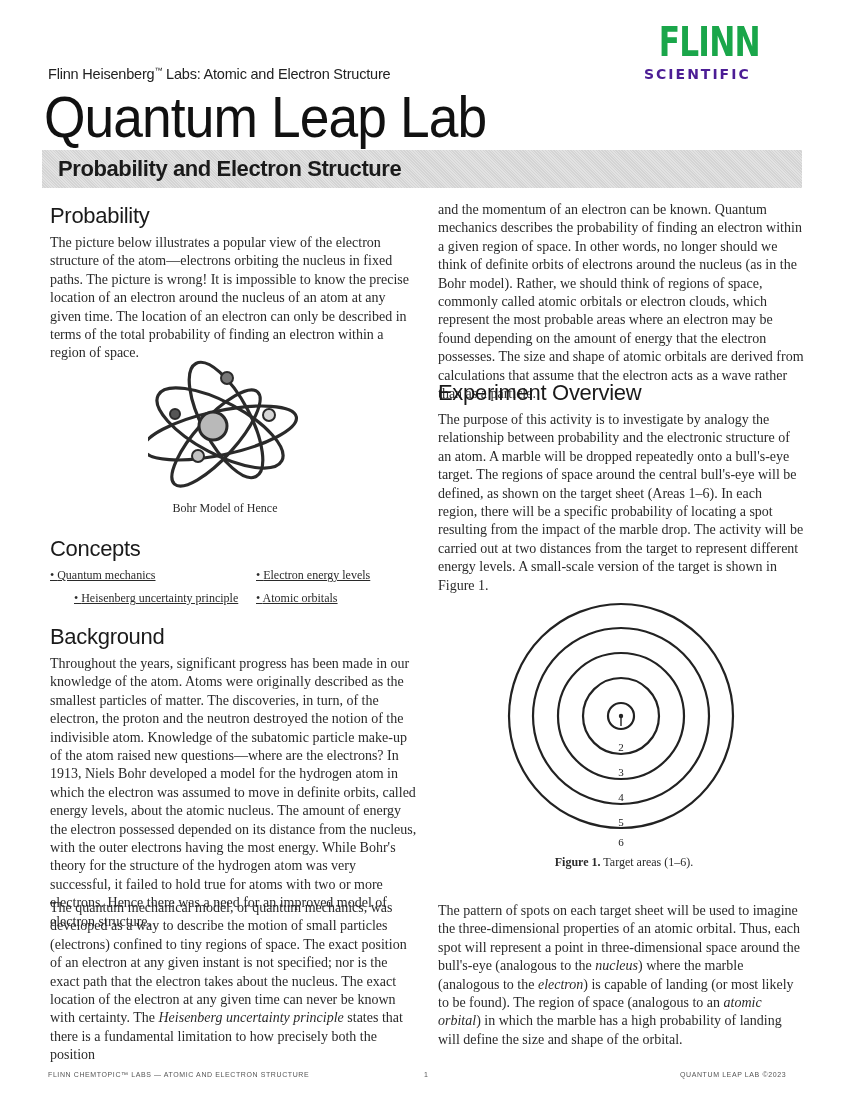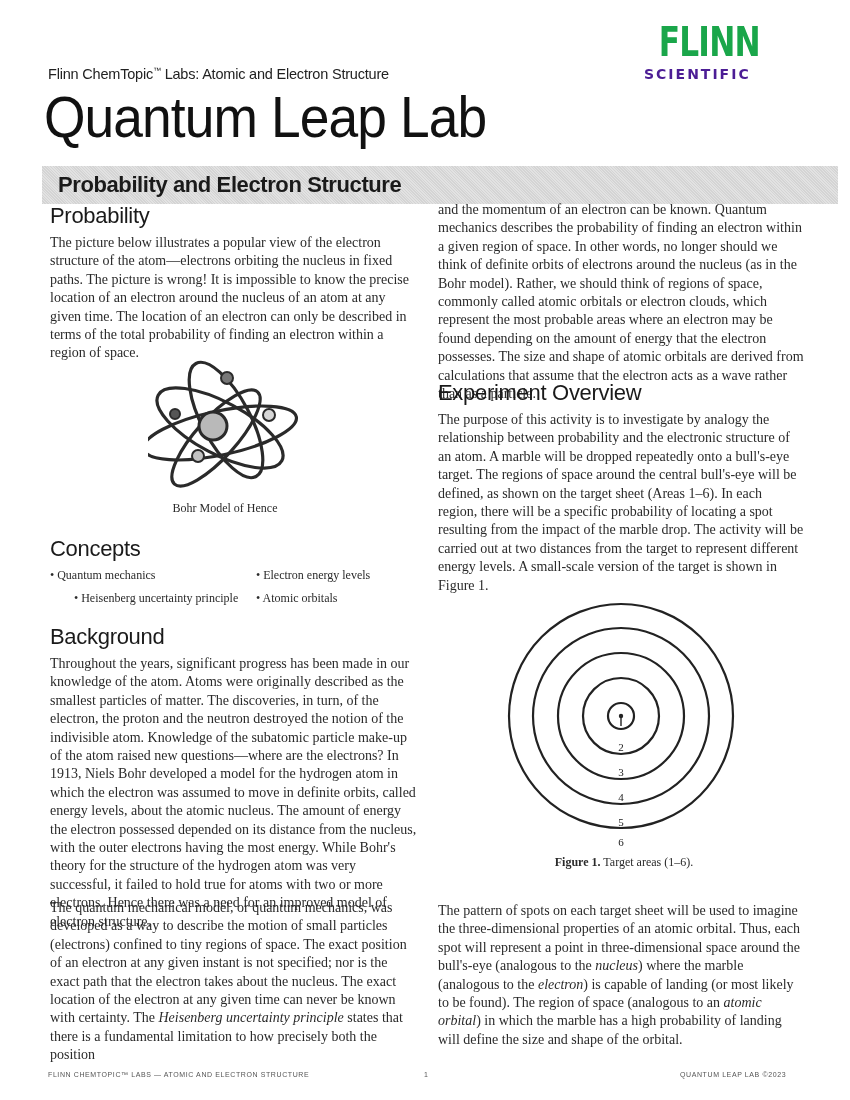--- a/index.html
+++ b/index.html
@@ -12,48 +12,48 @@
 
   
   .logo { left: 644px; top: 24px; width: 134px; text-align: left; }
   .logo .flinn { font-family: "DejaVu Sans", sans-serif; font-weight: bold; color: #1aa64a;
     font-size: 40px; line-height: 36px; letter-spacing: -1px; transform: scaleX(0.78); transform-origin: center; }
   .logo .sci { font-family: "DejaVu Sans", sans-serif; font-weight: bold; color: #4c1d95;
     font-size: 14px; line-height: 16px; letter-spacing: 2px; margin-top: 6px; }
   .series { left: 48px; top: 66px; font-size: 14.5px; color: #222; letter-spacing: -0.2px; }
   .series sup { font-size: 8px; }
   .title { left: 44px; top: 82px; font-size: 58px; font-weight: normal; color: #111; letter-spacing: -1px; line-height: 70px; transform: scaleX(0.92); transform-origin: left; }
-  .subbar { left: 42px; top: 166px; width: 760px; height: 38px;
-    background: repeating-linear-gradient(45deg, #d4d4d4 0 1px, #e2e2e2 1px 2px); padding-left: 36px; }
+  .subbar { left: 42px; top: 150px; width: 760px; height: 38px;
+    background: repeating-linear-gradient(45deg, #d4d4d4 0 1px, #e2e2e2 1px 2px); }
   .subbar .txt { position: absolute; left: 16px; top: 6px; font-size: 22px; font-weight: bold; color: #1a1a1a; letter-spacing: -0.4px; }
 
   h2.sec { position: absolute; margin: 0; font-family: "Liberation Sans", "DejaVu Sans", sans-serif;
     font-weight: normal; font-size: 22px; color: #1a1a1a; letter-spacing: -0.3px; }
 
   .para { position: absolute; font-size: 14px; line-height: 18.4px; color: #2a2a2a; text-align: left; }
   .para i { font-style: italic; }
 
   .col-left { left: 50px; width: 368px; }
   .col-right { left: 438px; width: 366px; }
 
   .caption { position: absolute; font-size: 12px; color: #2a2a2a; text-align: center; }
   .bullets { position: absolute; font-size: 12px; color: #2a2a2a; }
-  .bullets .b { position: absolute; white-space: nowrap; }
+  .bullets .b { position: absolute; white-space: nowrap; text-decoration: underline; }
 
   .footer { position: absolute; top: 1071px; font-family: "Liberation Sans", sans-serif; font-size: 7px; color: #555; letter-spacing: 0.6px; white-space: nowrap; }
 </style>
 </head>
 <body>
 
 <div class="abs logo">
   <div class="flinn">FLINN</div>
   <div class="sci">SCIENTIFIC</div>
 </div>
 
-<div class="abs series sans"><span>Flinn ChemTopic</span><sup>™</sup><span> Labs: Atomic and Electron Structure</span></div>
+<div class="abs series sans"><span>Flinn Heisenberg</span><sup>™</sup><span> Labs: Atomic and Electron Structure</span></div>
 
 <div class="abs title sans">Quantum Leap Lab</div>
 
 <div class="abs subbar">
   <div class="txt sans">Probability and Electron Structure</div>
 </div>
 
 <h2 class="sec" style="left:50px; top:203px;">Probability</h2>
 <div class="para col-left" style="top:234px;">The picture below illustrates a popular view of the electron structure of the atom—electrons orbiting the nucleus in fixed paths. The picture is wrong! It is impossible to know the precise location of an electron around the nucleus of an atom at any given time. The location of an electron can only be described in terms of the total probability of finding an electron within a region of space.</div>
 

